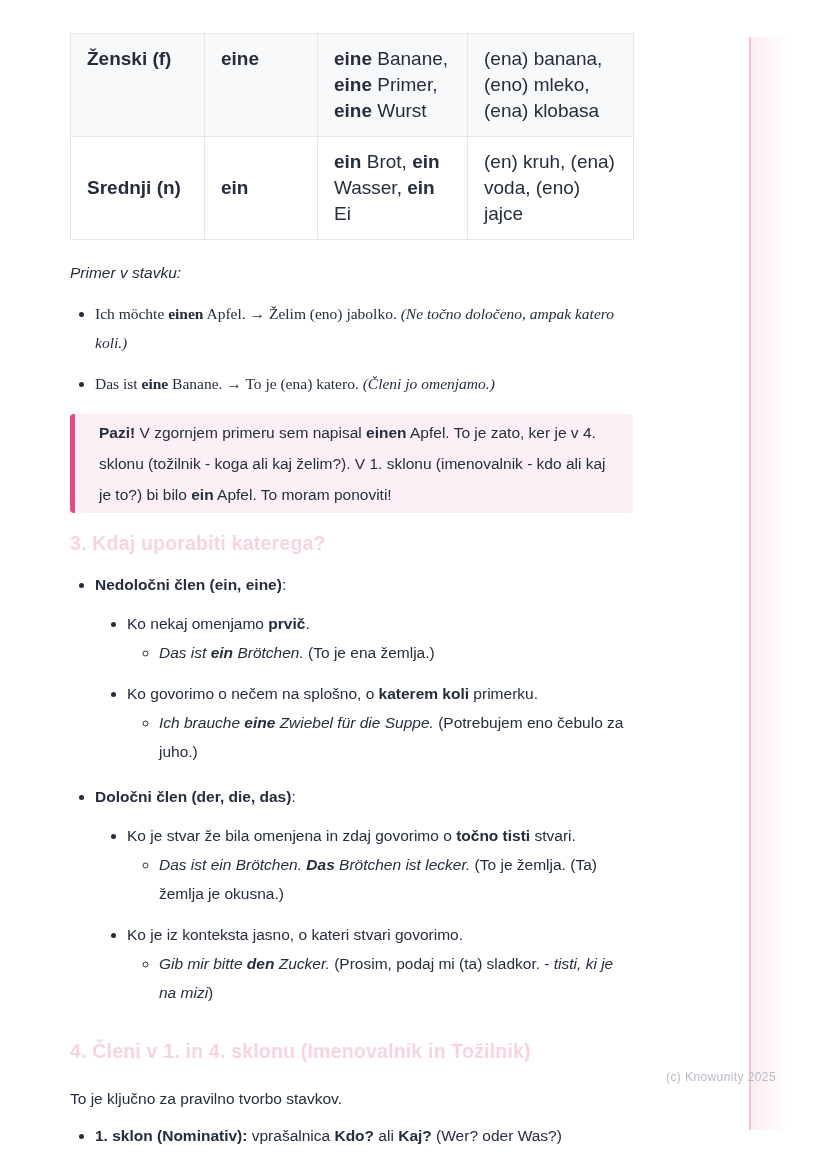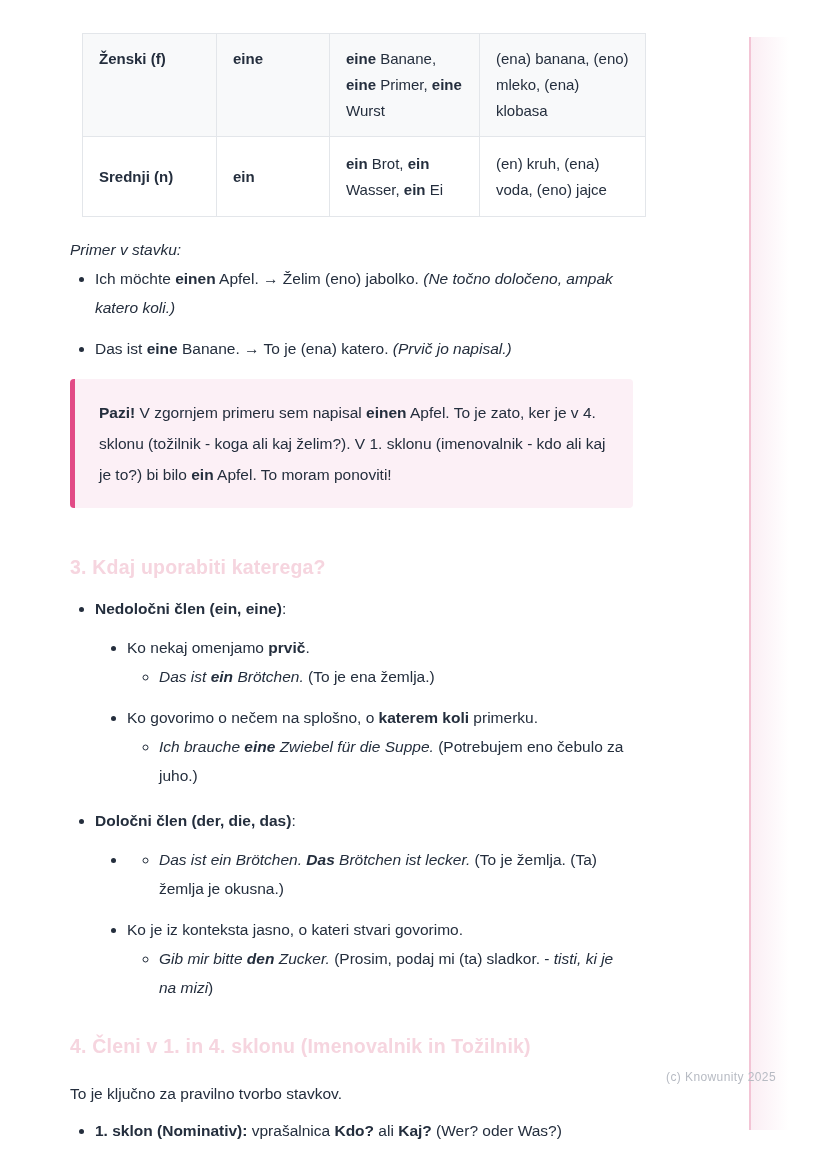--- a/index.html
+++ b/index.html
@@ -19,49 +19,49 @@
     width:828px;height:1171px;position:relative;overflow:hidden;
     font-family:"Liberation Sans", sans-serif;
     color:var(--text-dark);
     font-size:15.5px;
   }
   .b{font-weight:700;}
   .i{font-style:italic;}
   .content{position:absolute;left:70px;top:33px;width:563px;}
 
   
-  table{width:563px;border-collapse:collapse;table-layout:fixed;font-size:15px;line-height:26px;margin-left:12px;}
+  table{width:563px;border-collapse:collapse;table-layout:fixed;font-size:19px;line-height:26px;}
   td{border:1px solid var(--table-border);padding:12px 16px;}
   tr.alt{background:var(--row-alt-bg);}
   tr.alt td{vertical-align:top;height:95px;}
   tr.plain td{vertical-align:middle;height:80px;}
   col.c1{width:134px;} col.c2{width:113px;} col.c3{width:150px;} col.c4{width:166px;}
 
   
   .intro{margin-top:18px;line-height:29px;}
   ul{list-style:disc;padding-left:25px;line-height:29px;}
-  .examples{}
+  .examples{margin-top:12px;font-family:Liberation Serif, serif;}
   .examples > li{margin-bottom:12px;}
   .examples > li:last-child{margin-bottom:0;}
 
   
   .callout{
     margin-top:16px;
     background:var(--callout-bg);
     border-left:5px solid var(--accent-pink);
     border-radius:4px;
-    padding:18px 24px;
+    padding:3px 24px;
     line-height:31px;
   }
 
   
   .pink-heading{
     color:var(--heading-pink);
     font-size:19.5px;font-weight:700;letter-spacing:0.2px;
-    margin-top:45px;line-height:29px;
+    margin-top:16px;line-height:29px;
   }
   .pink-heading.h4{margin-top:30px;}
 
   
   .l1{margin-top:12px;}
   .l1 > li{margin-bottom:16px;}
   .l1 > li:last-child{margin-bottom:0;}
   .l2{padding-left:32px;margin-top:10px;}
   .l2 > li{margin-bottom:12px;}
   .l2 > li:last-child{margin-bottom:0;}
@@ -108,21 +108,21 @@
         <td><span class="b">ein</span><span> Brot, </span><span class="b">ein</span><span> Wasser, </span><span class="b">ein</span><span> Ei</span></td>
         <td><span>(en) kruh, (ena) voda, (eno) jajce</span></td>
       </tr>
     </tbody>
   </table>
 
   <p class="intro"><span class="i">Primer v stavku:</span></p>
 
   <ul class="examples">
     <li><span>Ich möchte </span><span class="b">einen</span><span> Apfel. → Želim (eno) jabolko. </span><span class="i">(Ne točno določeno, ampak katero koli.)</span></li>
-    <li><span>Das ist </span><span class="b">eine</span><span> Banane. → To je (ena) katero. </span><span class="i">(Prvič jo napisal.)</span></li>
+    <li><span>Das ist </span><span class="b">eine</span><span> Banane. → To je (ena) katero. </span><span class="i">(Členi jo omenjamo.)</span></li>
   </ul>
 
   <div class="callout">
     <p><span class="b">Pazi!</span><span> V zgornjem primeru sem napisal </span><span class="b">einen</span><span> Apfel. To je zato, ker je v 4. sklonu (tožilnik - koga ali kaj želim?). V 1. sklonu (imenovalnik - kdo ali kaj je to?) bi bilo </span><span class="b">ein</span><span> Apfel. To moram ponoviti!</span></p>
   </div>
 
   <h2 class="pink-heading">3. Kdaj uporabiti katerega?</h2>
 
   <ul class="l1">
     <li>
@@ -139,20 +139,21 @@
           <ul class="l3">
             <li><span class="i">Ich brauche </span><span class="b i">eine</span><span class="i"> Zwiebel für die Suppe.</span><span> (Potrebujem eno čebulo za juho.)</span></li>
           </ul>
         </li>
       </ul>
     </li>
     <li>
       <div><span class="b">Določni člen (der, die, das)</span><span>:</span></div>
       <ul class="l2">
         <li>
+          <div><span>Ko je stvar že bila omenjena in zdaj govorimo o </span><span class="b">točno tisti</span><span> stvari.</span></div>
           <ul class="l3">
             <li><span class="i">Das ist ein Brötchen. </span><span class="b i">Das</span><span class="i"> Brötchen ist lecker.</span><span> (To je žemlja. (Ta) žemlja je okusna.)</span></li>
           </ul>
         </li>
         <li>
           <div><span>Ko je iz konteksta jasno, o kateri stvari govorimo.</span></div>
           <ul class="l3">
             <li><span class="i">Gib mir bitte </span><span class="b i">den</span><span class="i"> Zucker.</span><span> (Prosim, podaj mi (ta) sladkor. - </span><span class="i">tisti, ki je na mizi</span><span>)</span></li>
           </ul>
         </li>

